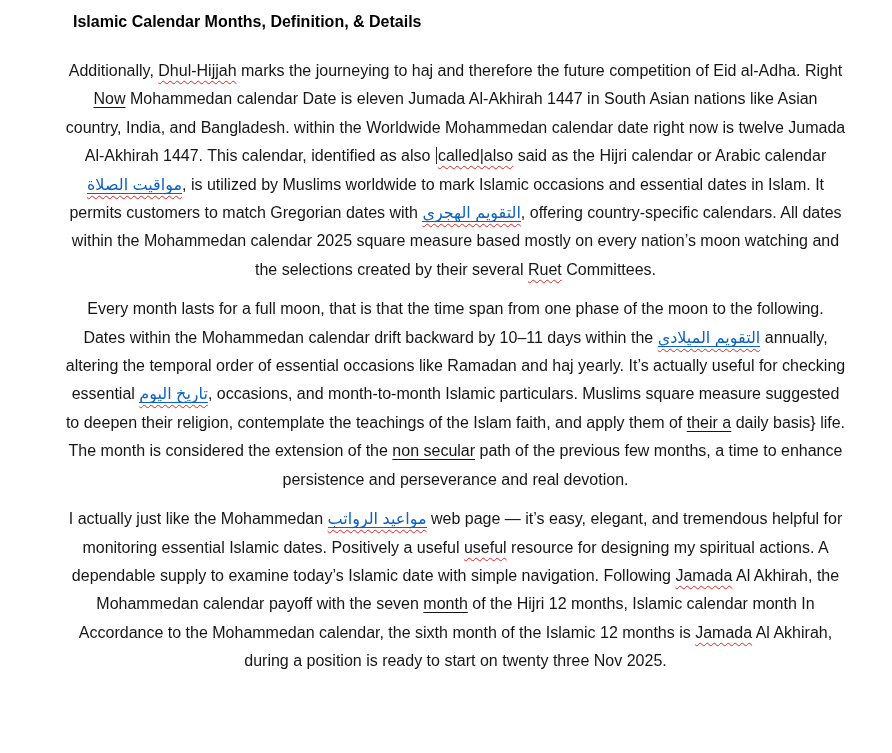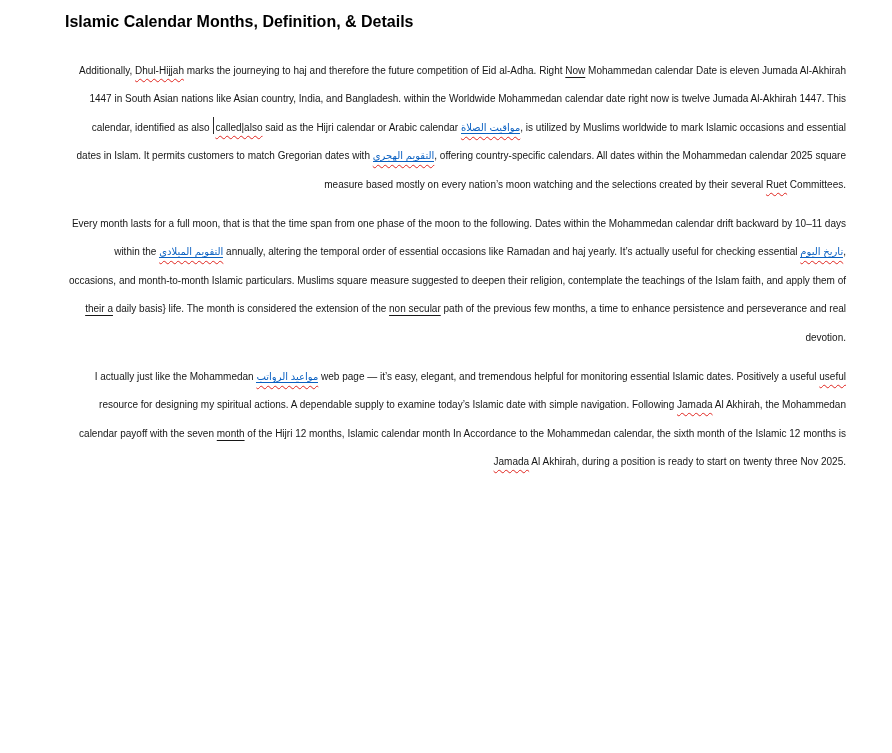--- a/index.html
+++ b/index.html
@@ -17,28 +17,28 @@
   }
   .page{
     box-sizing:border-box;
     width:892px;height:753px;
     padding:11px 46px 10px 65px;
   }
   .doc-title{
     font-size:16px;
     font-weight:700;
     line-height:22px;
-    margin:0 0 24px 0;
+    margin:0 0 24px 8px;
     color:#000;
   }
   .para{
-    font-size:10px;
+    font-size:16px;
     line-height:28.4px;
     margin:0 0 11px 0;
-    text-align:right;
+    text-align:center;
   }
   .run{white-space:pre-wrap;}
   .spell{
     text-decoration-line:underline;
     text-decoration-style:wavy;
     text-decoration-color:var(--squiggle);
     text-decoration-thickness:1px;
     text-underline-offset:4px;
     text-decoration-skip-ink:none;
   }

